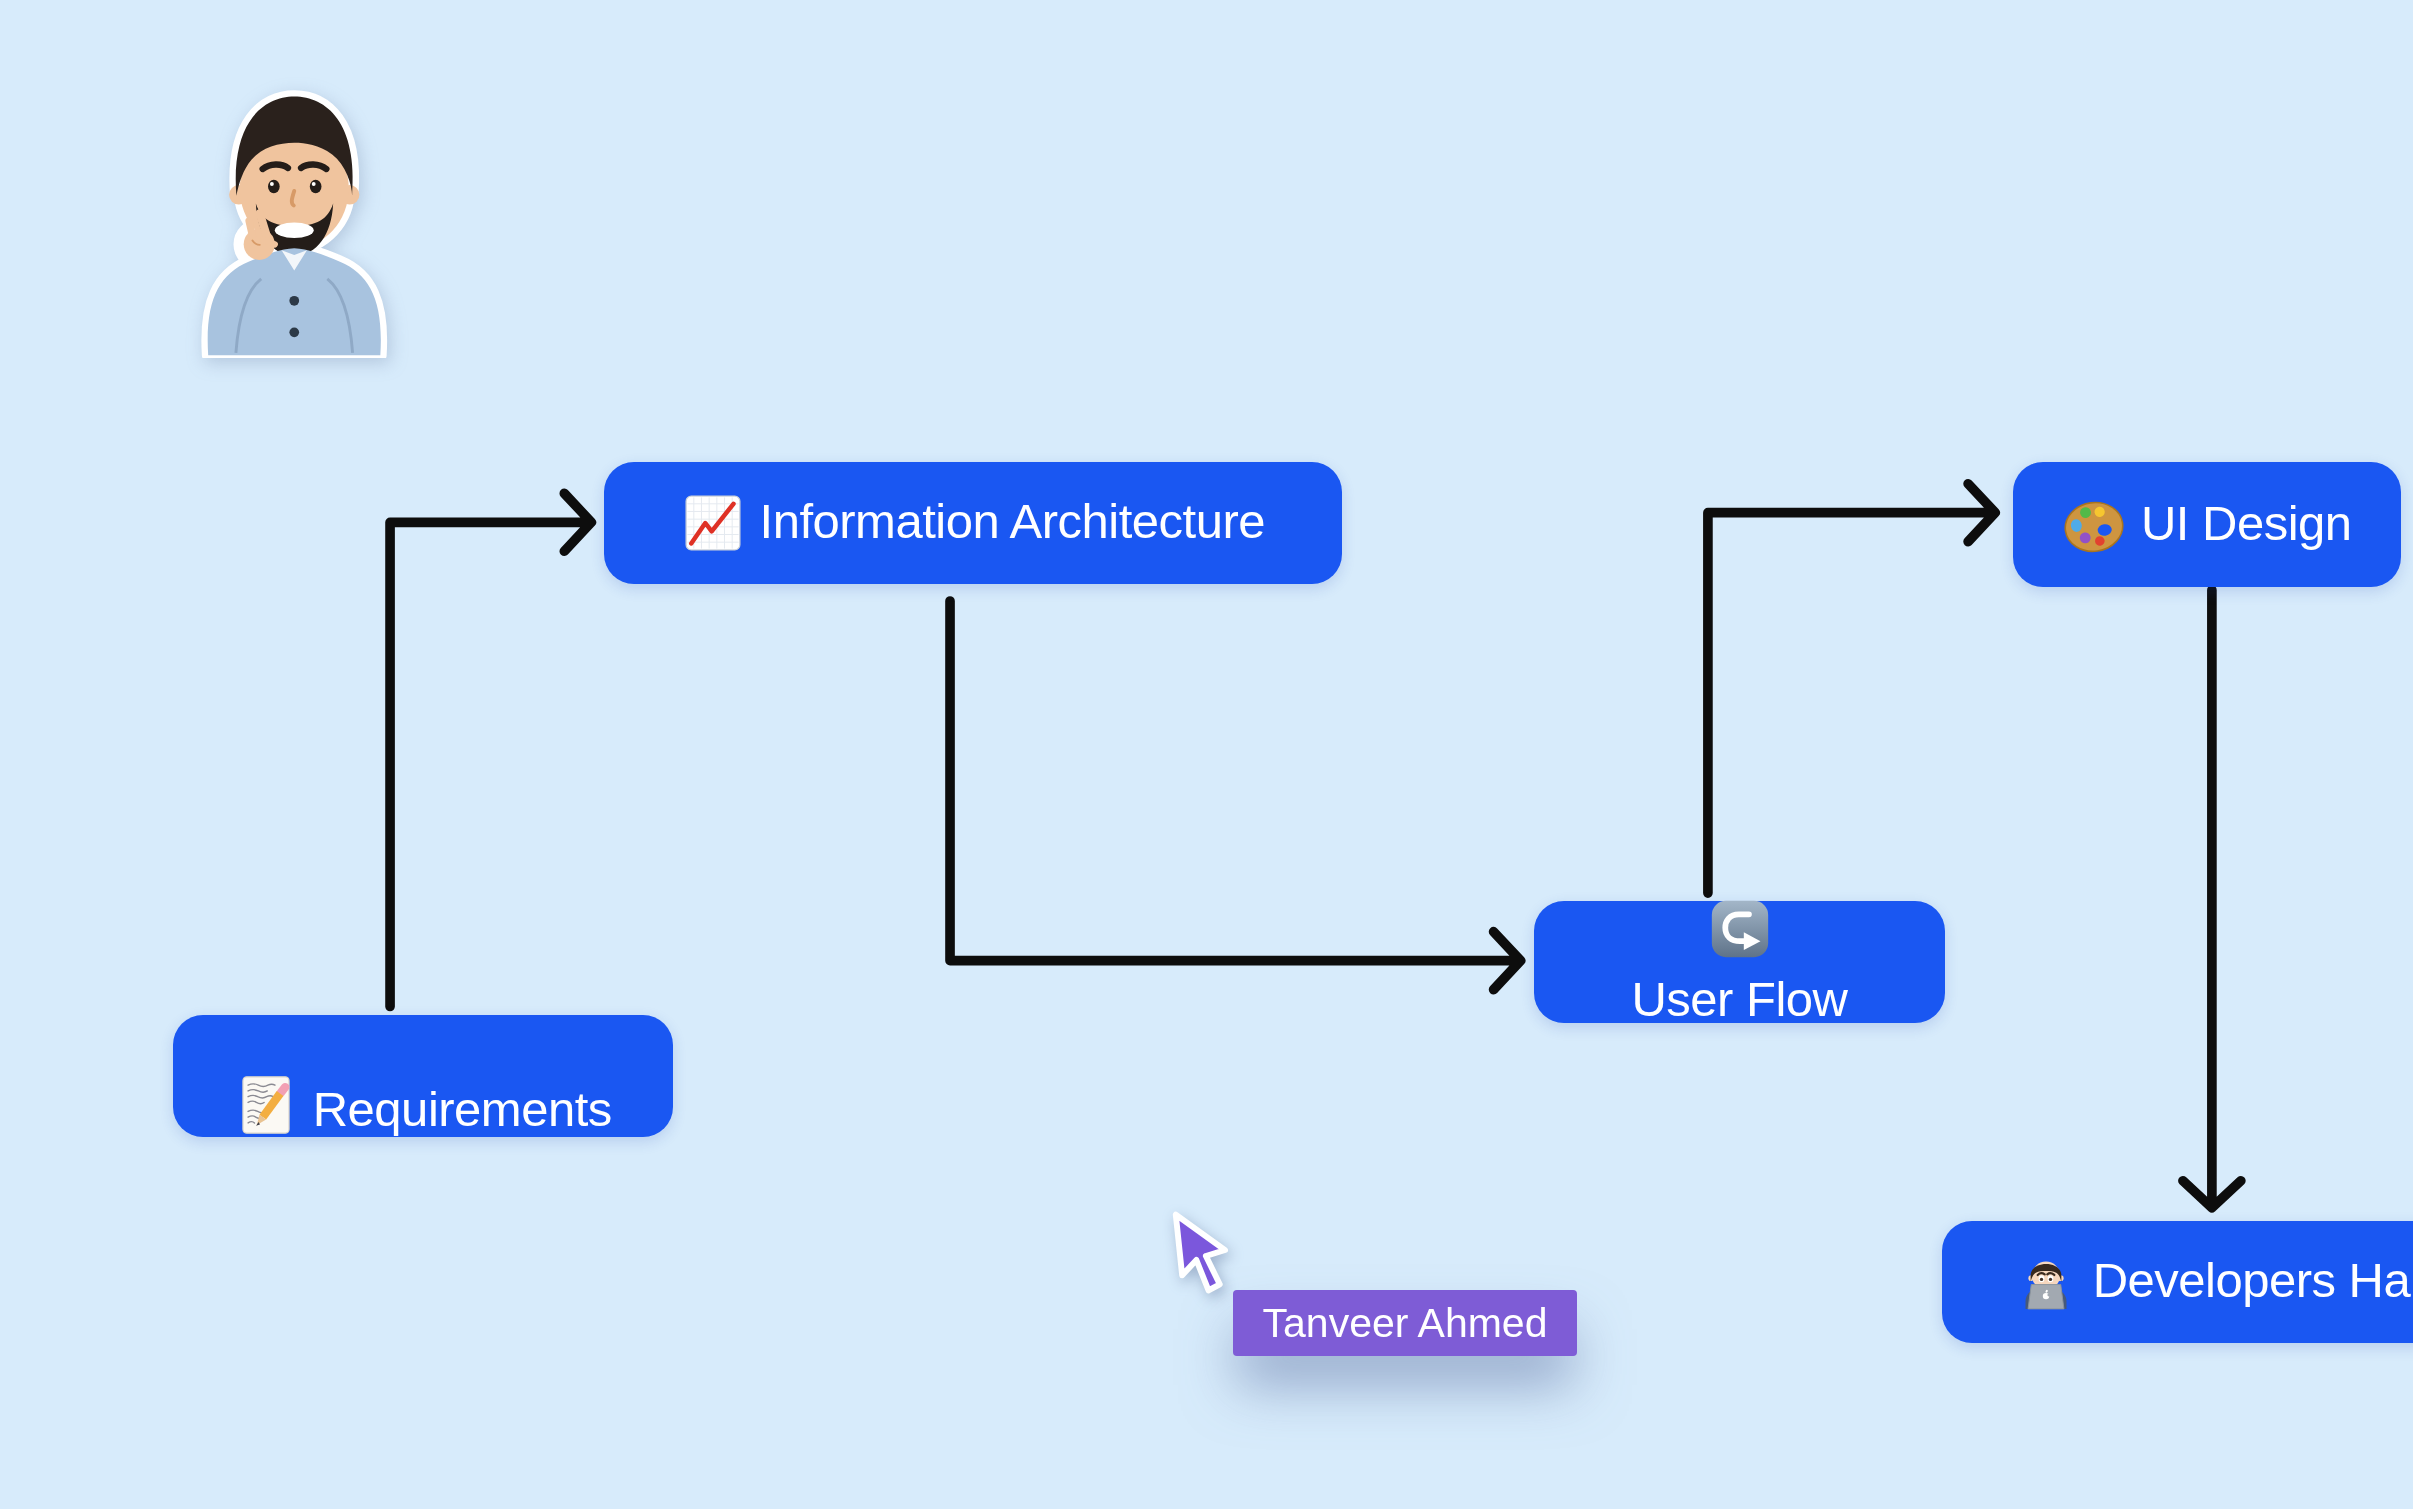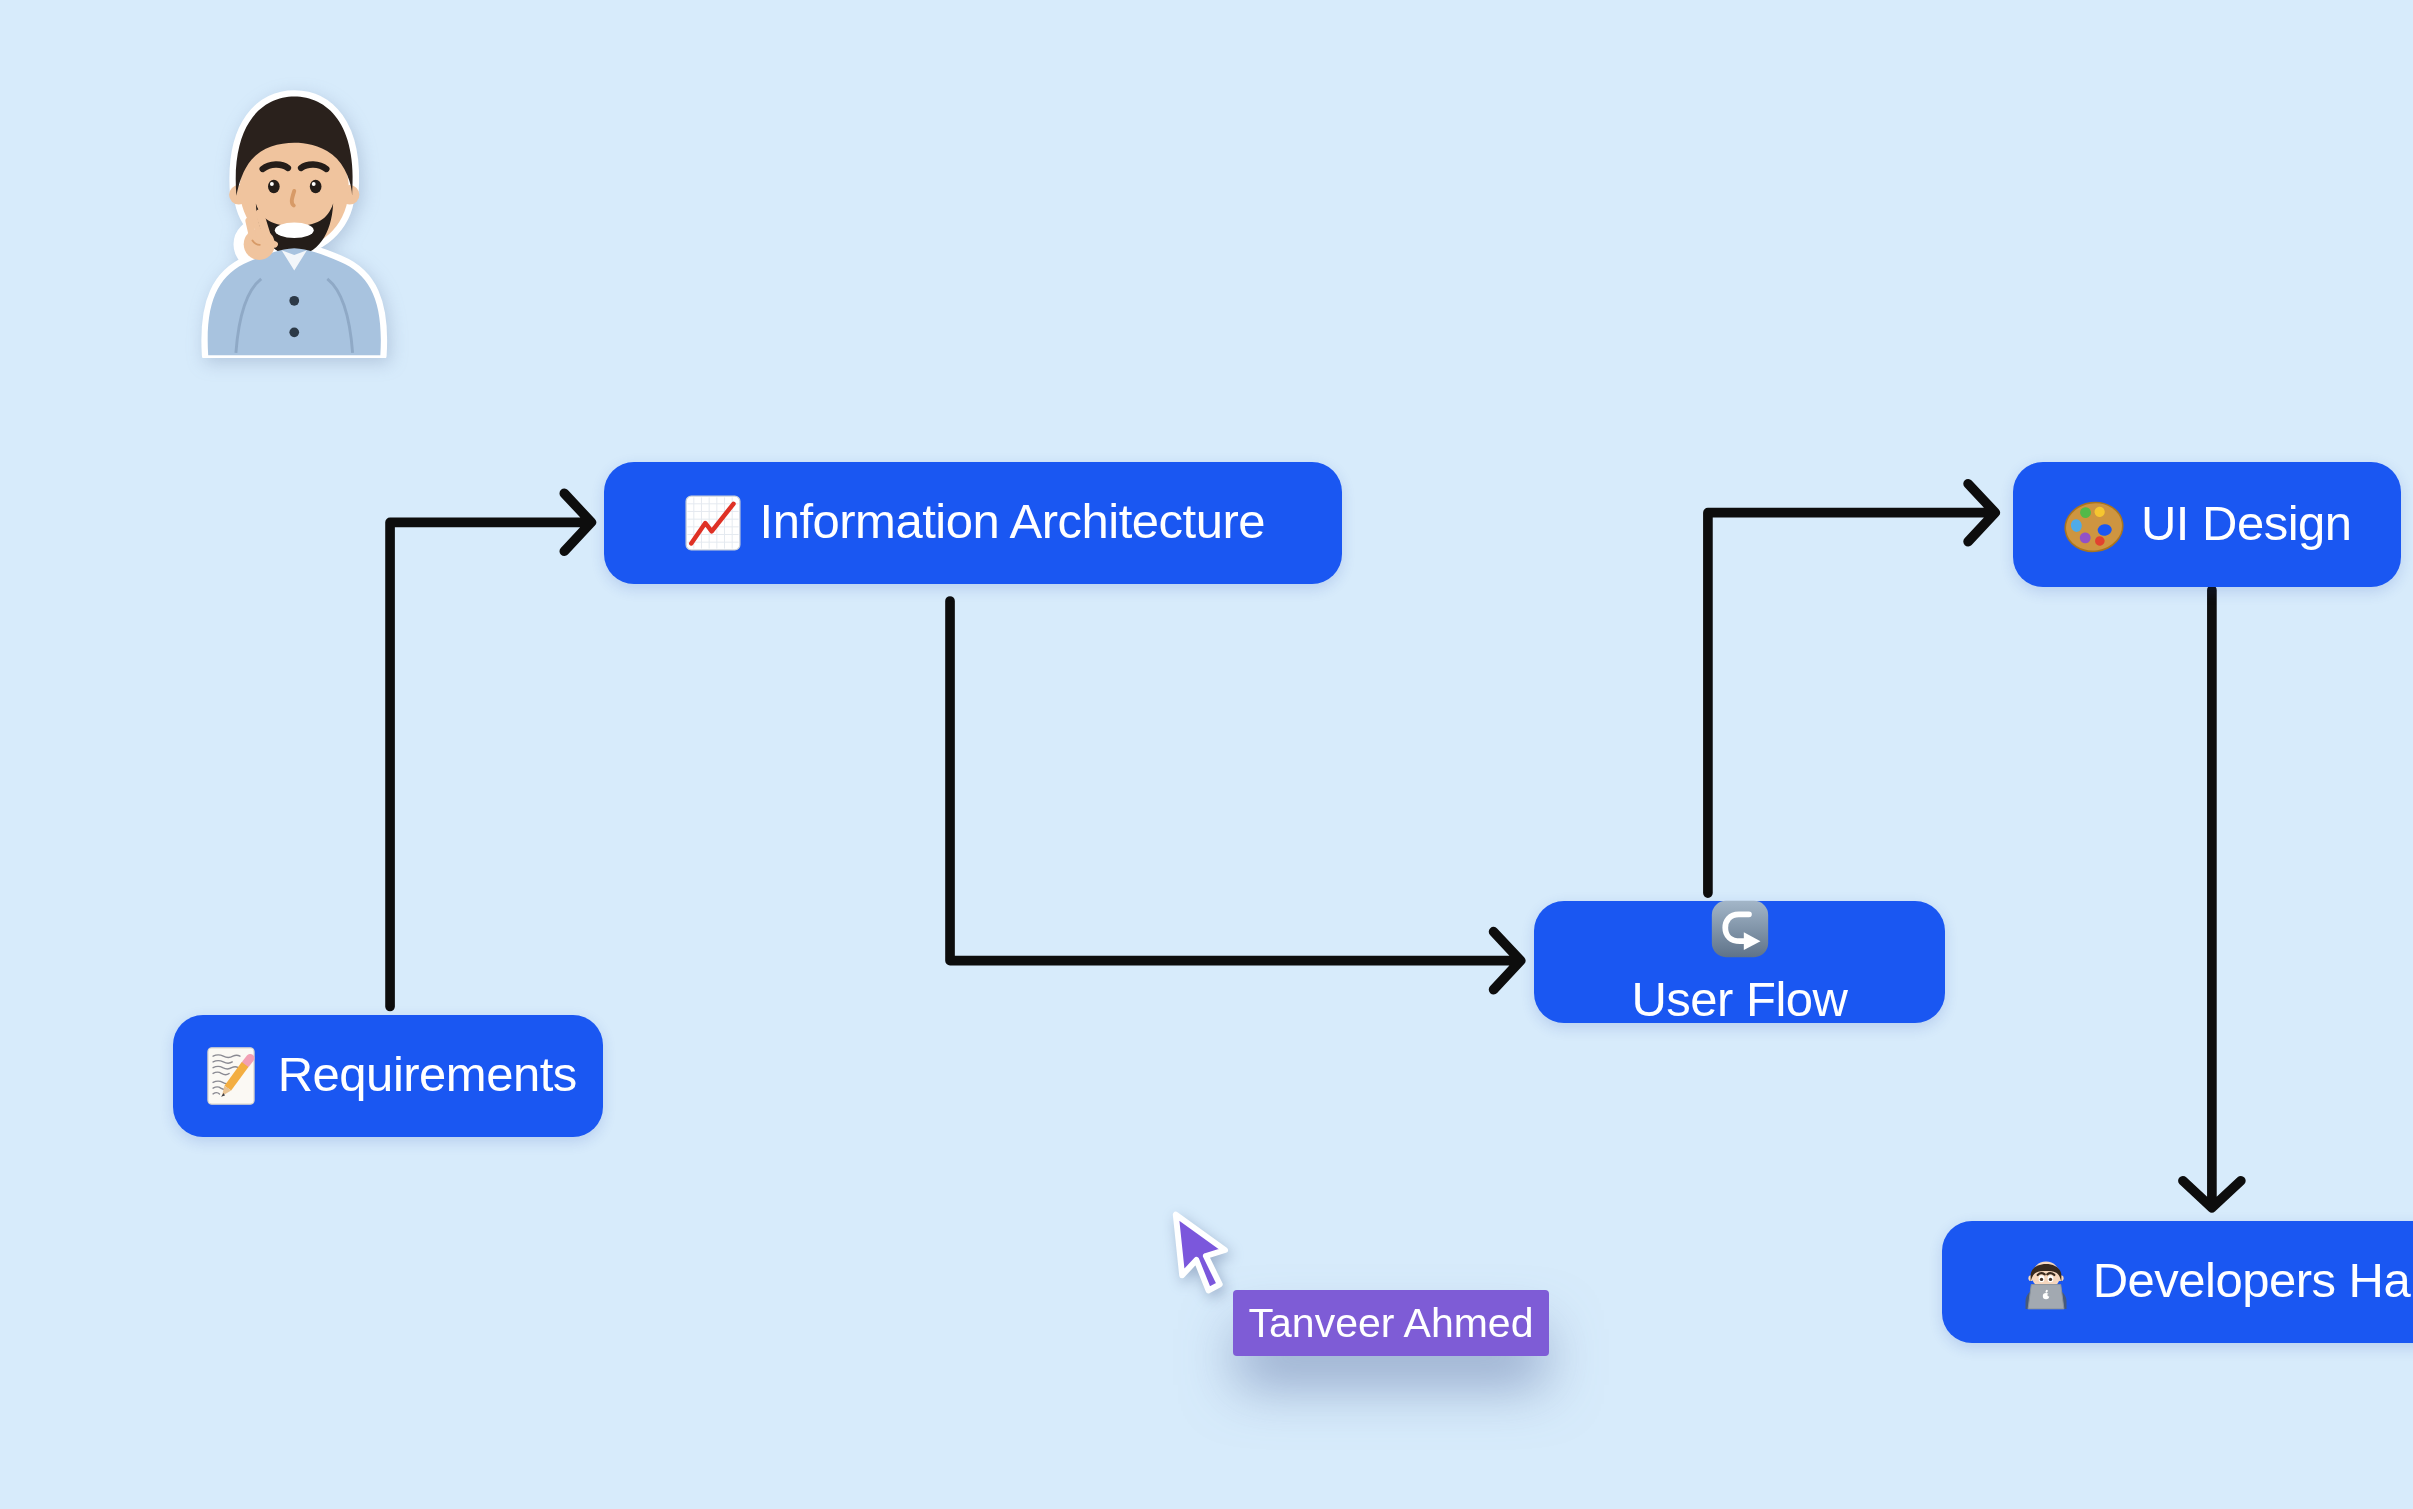--- a/index.html
+++ b/index.html
@@ -47,21 +47,21 @@
   }
 
   #collab-cursor {
     position: absolute; left: 1172px; top: 1206px;
     width: 67px; height: 95px;
     filter: drop-shadow(3.9px 5.8px 6.8px rgba(90,110,150,0.45));
   }
 
   #name-tag {
     position: absolute; left: 1233px; top: 1290px;
-    width: 316px; height: 66px;
+    width: 344px; height: 66px;
     background: #7E5CD6;
     border-radius: 3.9px;
     display: flex; align-items: center; justify-content: center;
     color: #FFFFFF;
     font-size: 41px;
     font-weight: 400;
     box-shadow: 0 34px 53px -3.9px rgba(96,116,165,0.55);
   }
 </style>
 </head>
@@ -109,21 +109,21 @@
       <path d="M152,585 C158,505 176,455 204,433" stroke="#8FA9C6" stroke-width="6" fill="none"></path>
       <path d="M392,585 C386,505 368,455 340,433" stroke="#8FA9C6" stroke-width="6" fill="none"></path>
       <circle cx="200" cy="362" r="32" fill="#F0C49E"></circle>
       <path d="M214,340 L201,298" stroke="#F0C49E" stroke-width="17" stroke-linecap="round"></path>
       <path d="M186,344 L179,314" stroke="#F0C49E" stroke-width="15" stroke-linecap="round"></path>
       <path d="M208,352 L232,362" stroke="#F0C49E" stroke-width="13" stroke-linecap="round"></path>
       <path d="M186,354 q6,9 15,9" stroke="#D79A67" stroke-width="4" fill="none" stroke-linecap="round"></path>
     </g>
   </svg>
 
-  <div class="node" style="left:173px; top:1015px; width:430px; height:122px;">
+  <div class="node" style="left:173px; top:1015px; width:500px; height:122px;align-items:flex-end;">
     <span class="icon">
       <svg viewBox="0 0 100 100" xmlns="http://www.w3.org/2000/svg">
         <rect x="14" y="6" width="72" height="88" rx="6" fill="#FBF9F4" stroke="#D9D5CC" stroke-width="2"></rect>
         <g stroke="#8A8A92" stroke-width="2.2" fill="none" stroke-linecap="round">
           <path d="M22,19 q8,-4 16,0 q8,4 15,0 q6,-3 11,0"></path>
           <path d="M22,28 q8,-4 16,0 q8,4 14,0"></path>
           <path d="M22,37 q8,-4 15,0 q8,4 14,0 q6,-3 10,0"></path>
           <path d="M22,46 q7,-4 13,0 q7,4 12,0"></path>
           <path d="M22,60 q8,-4 15,0 q7,4 12,0"></path>
           <path d="M22,69 q7,-4 12,0 q6,4 10,0"></path>

